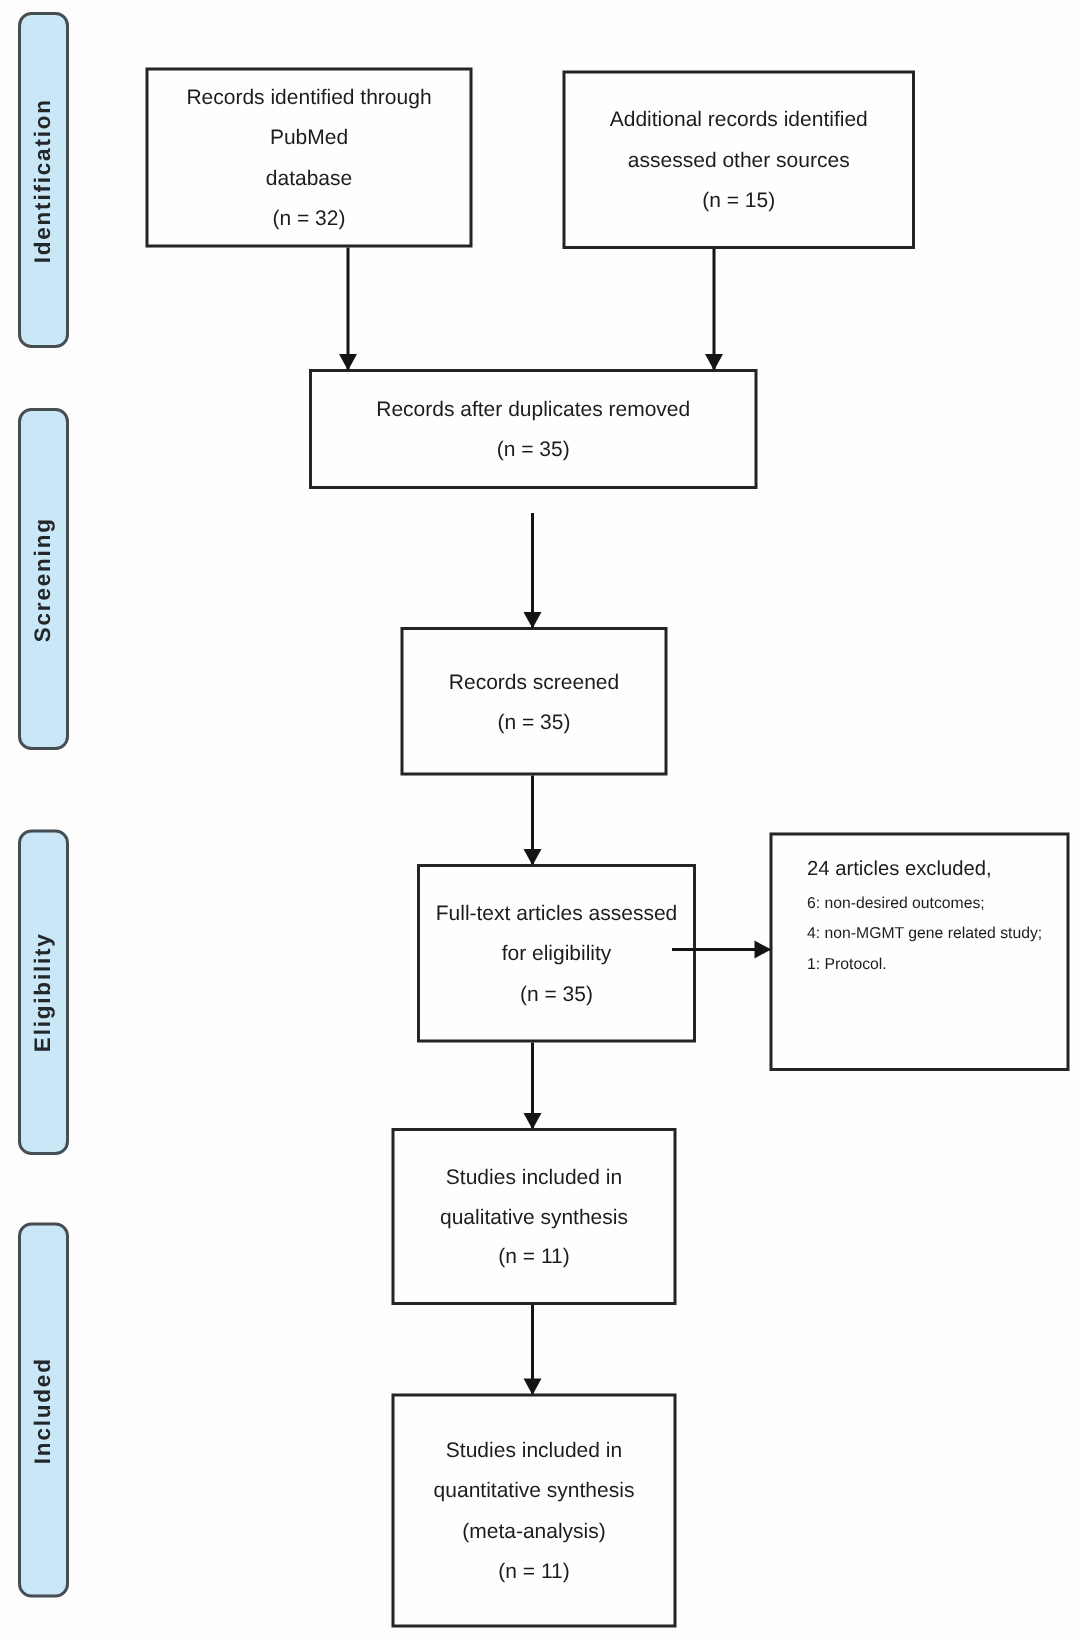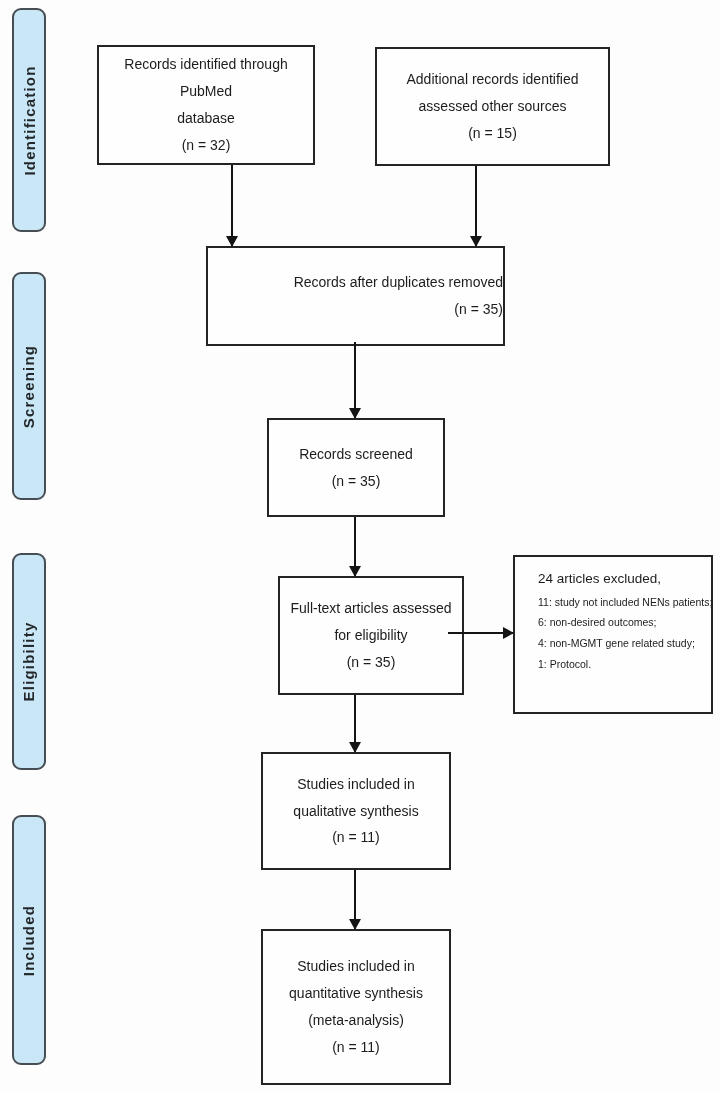--- a/index.html
+++ b/index.html
@@ -46,21 +46,21 @@
     display: flex;
     flex-direction: column;
     align-items: center;
     justify-content: center;
     text-align: center;
     font-size: 14px;
     line-height: 1.92;
   }
   .box-pubmed       { left: 97px;  top: 45px;  width: 218px; height: 120px; }
   .box-other        { left: 375px; top: 47px;  width: 235px; height: 119px; }
-  .box-duplicates   { left: 206px; top: 246px; width: 299px; height: 100px; align-items: flex-end;  }
+  .box-duplicates   { left: 206px; top: 246px; width: 299px; height: 80px;  }
   .box-screened     { left: 267px; top: 418px; width: 178px; height: 99px;  }
   .box-fulltext     { left: 262px; top: 576px; width: 186px; height: 119px; margin-left: 16px; }
   .box-qualitative  { left: 261px; top: 752px; width: 190px; height: 118px; }
   .box-quantitative { left: 261px; top: 929px; width: 190px; height: 156px; }
 
   
   .box-excluded {
     position: absolute;
     left: 513px; top: 555px; width: 200px; height: 159px;
     background: #fefefe;
@@ -149,21 +149,20 @@
   </div>
 
   <div class="fbox box-fulltext">
     <div>Full-text articles assessed</div>
     <div>for eligibility</div>
     <div>(n = 35)</div>
   </div>
 
   <div class="box-excluded">
     <div class="title">24 articles excluded,</div>
-    <div class="item">11: study not included NENs patients;</div>
     <div class="item">6: non-desired outcomes;</div>
     <div class="item">4: non-MGMT gene related study;</div>
     <div class="item">1: Protocol.</div>
   </div>
 
   <div class="fbox box-qualitative">
     <div>Studies included in</div>
     <div>qualitative synthesis</div>
     <div>(n =  11)</div>
   </div>

